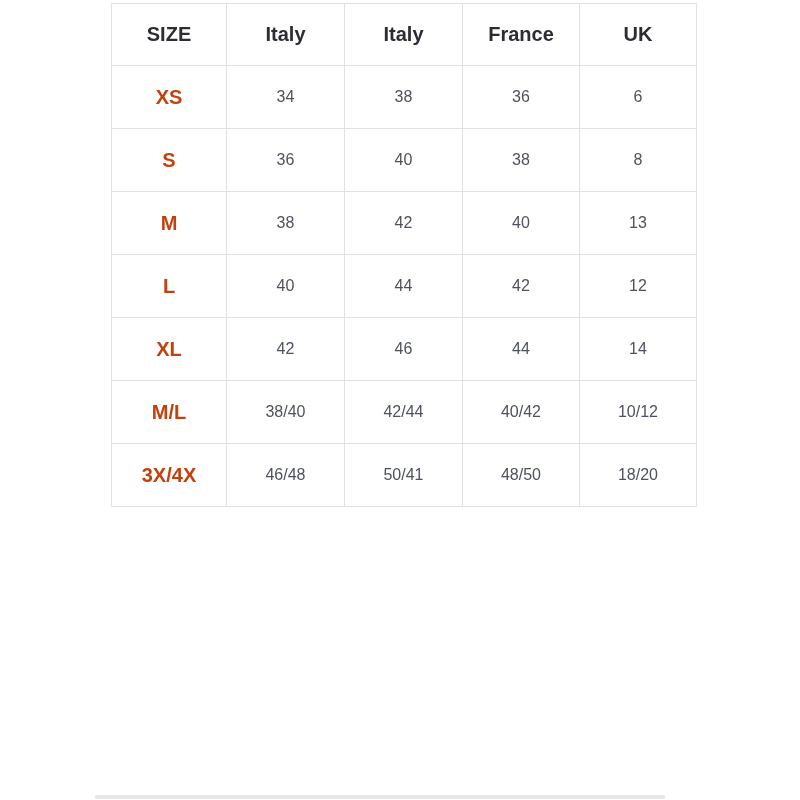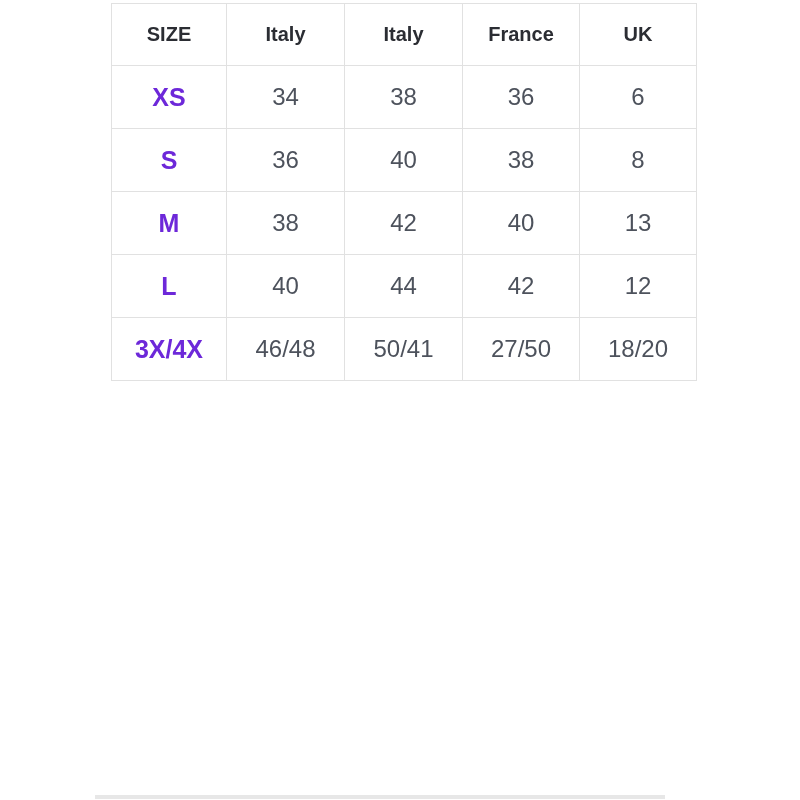--- a/index.html
+++ b/index.html
@@ -33,26 +33,26 @@
   }
   .size-table thead th {
     height: 61px;
     font-size: 20px;
     font-weight: 700;
     color: #2b2d33;
   }
   .main-table tbody th, .main-table tbody td { height: 62px; }
   .extra-table tbody th, .extra-table tbody td { height: 61px; }
   .size-table tbody th {
-    font-size: 25px;
+    font-size: 20px;
     font-weight: 700;
-    color: #6d28d9;
+    color: #c2410c;
   }
   .size-table tbody td {
-    font-size: 24px;
+    font-size: 16px;
     font-weight: 400;
     color: #4d525c;
   }
   .bottom-bar {
     position: absolute;
     left: 95px;
     top: 795px;
     width: 570px;
     height: 4px;
     background: #e7e7e7;
@@ -103,24 +103,38 @@
         <td>13</td>
       </tr>
       <tr>
         <th>L</th>
         <td>40</td>
         <td>44</td>
         <td>42</td>
         <td>12</td>
       </tr>
       <tr>
+        <th>XL</th>
+        <td>42</td>
+        <td>46</td>
+        <td>44</td>
+        <td>14</td>
+      </tr>
+      <tr>
+        <th>M/L</th>
+        <td>38/40</td>
+        <td>42/44</td>
+        <td>40/42</td>
+        <td>10/12</td>
+      </tr>
+      <tr>
         <th>3X/4X</th>
         <td>46/48</td>
         <td>50/41</td>
-        <td>27/50</td>
+        <td>48/50</td>
         <td>18/20</td>
       </tr>
     </tbody>
   </table>
 
   <table class="size-table extra-table">
     <colgroup>
       <col style="width:115px">
         <col style="width:118px">
         <col style="width:118px">

